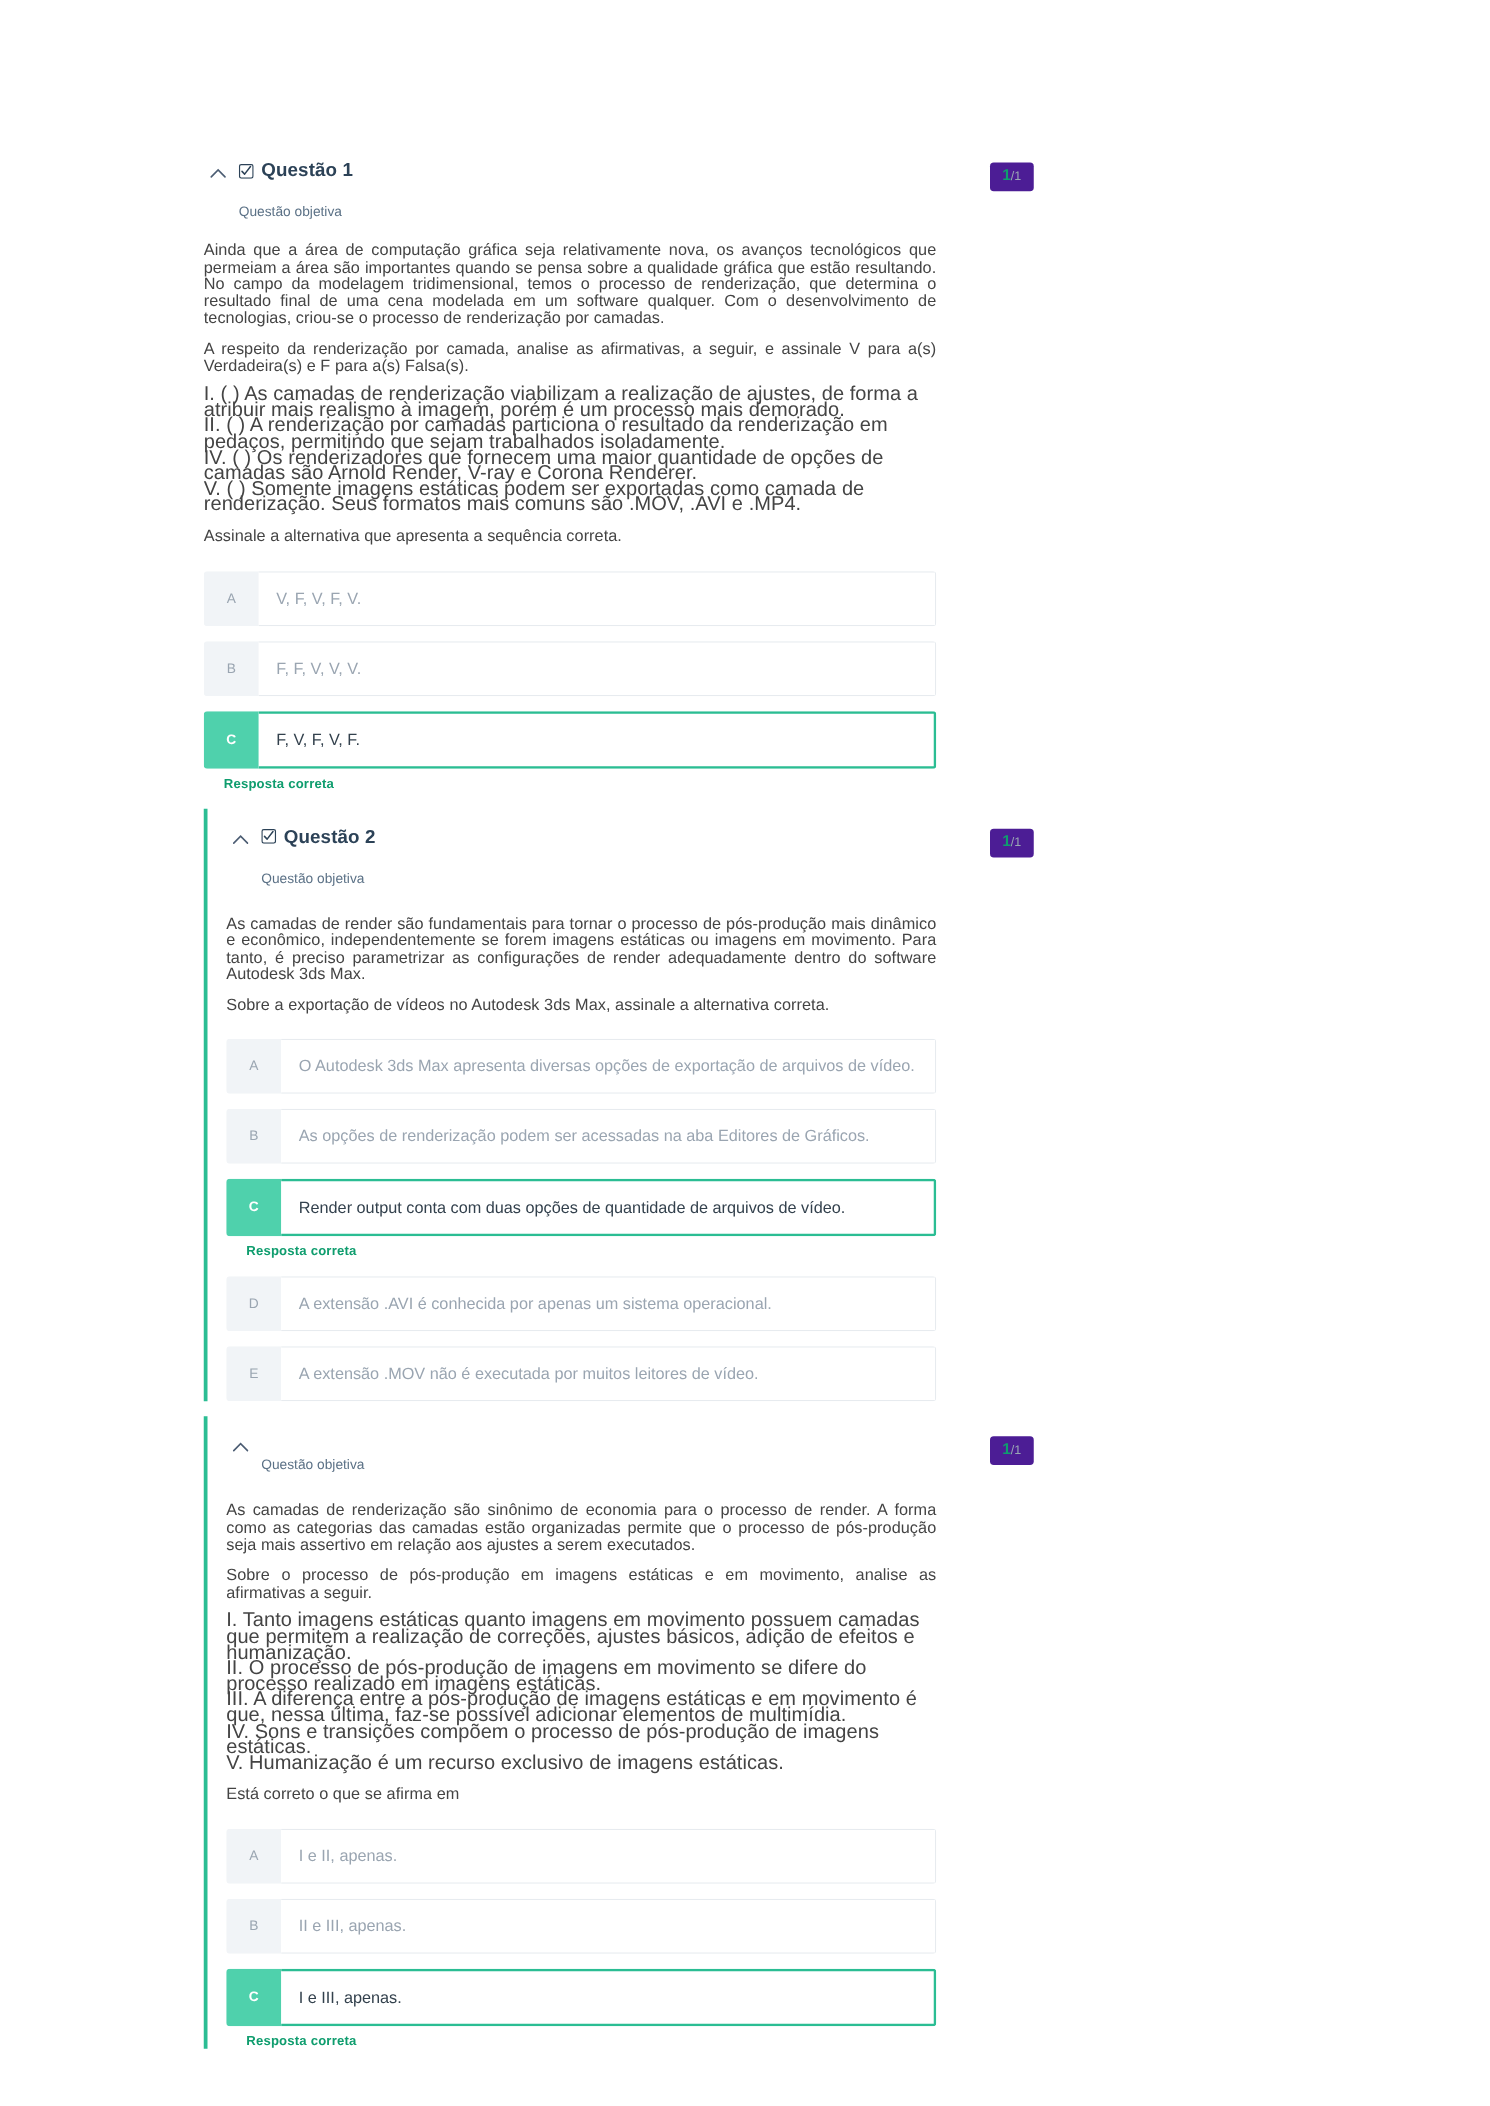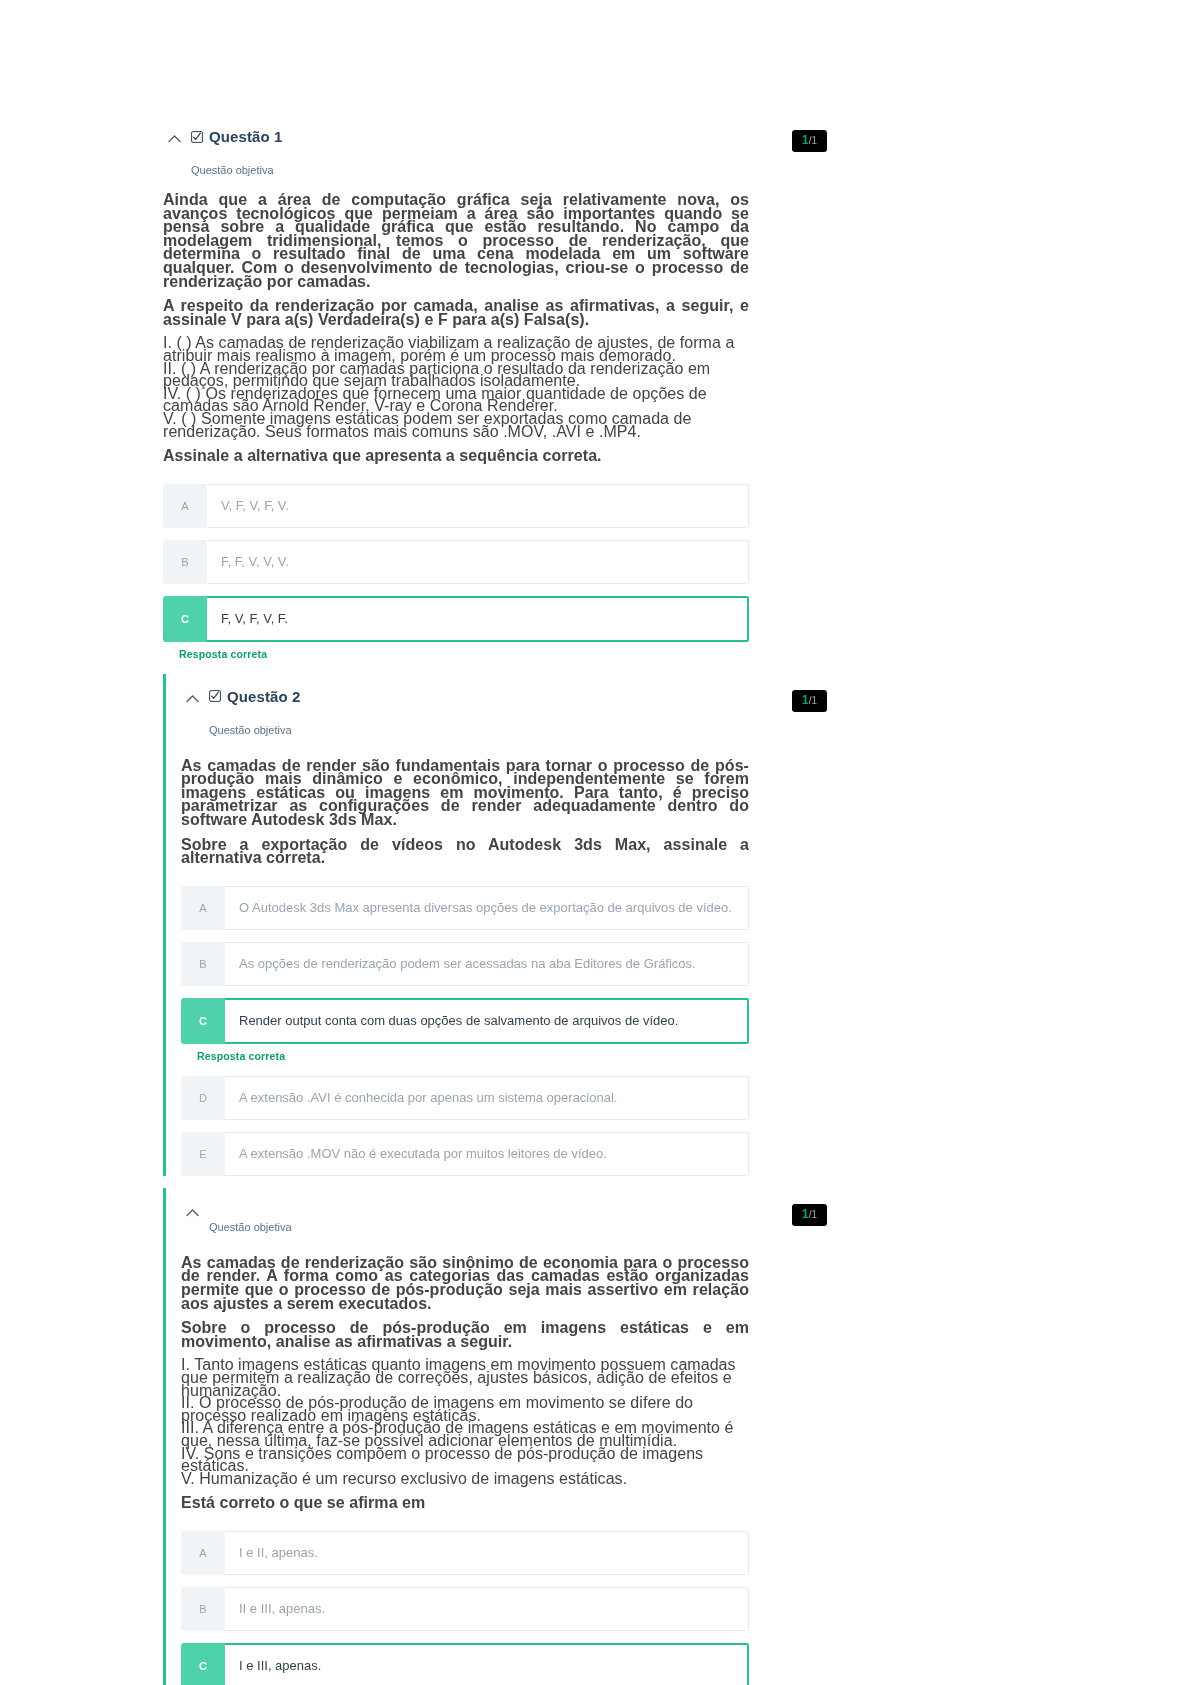--- a/index.html
+++ b/index.html
@@ -75,44 +75,43 @@
   .q-sub {
     font-size: 11px;
     color: #5b7186;
     margin-top: 19px;
     line-height: 13px;
   }
   .q-score {
     position: absolute;
     right: -78px;
     top: 2px;
-    background: #000000;
+    background: #4c1d95;
     color: #8a99a8;
     border-radius: 3px;
     padding: 4px 10px 5px 10px;
     font-size: 11px;
     line-height: 13px;
     white-space: nowrap;
   }
   .q-score b {
     color: #0f9d6e;
     font-size: 12.5px;
     font-weight: bold;
   }
   .q-score .slash { font-size: 10px; color: #9aa7b4; }
 
   
   .para {
-    font-size: 16px;
+    font-size: 13px;
     line-height: 13.6px;
     color: #444444;
     text-align: justify;
     margin: 0 0 11px 0;
     letter-spacing: .05px;
-    font-weight: bold;
   }
   .stmt-list { margin: 0 0 11px 0; }
   .stmt {
     font-size: 16px;
     line-height: 12.6px;
     color: #444444;
     margin: 0;
     letter-spacing: .05px;
   }
   .body-pad { padding-top: 16px; }
@@ -272,21 +271,21 @@
       <div class="alt">
         <div class="alt-letter">A</div>
         <div class="alt-text">O Autodesk 3ds Max apresenta diversas opções de exportação de arquivos de vídeo.</div>
       </div>
       <div class="alt">
         <div class="alt-letter">B</div>
         <div class="alt-text">As opções de renderização podem ser acessadas na aba Editores de Gráficos.</div>
       </div>
       <div class="alt correct">
         <div class="alt-letter">C</div>
-        <div class="alt-text">Render output conta com duas opções de salvamento de arquivos de vídeo.</div>
+        <div class="alt-text">Render output conta com duas opções de quantidade de arquivos de vídeo.</div>
       </div>
       <div class="correct-label">Resposta correta</div>
 
       <div class="alt">
         <div class="alt-letter">D</div>
         <div class="alt-text">A extensão .AVI é conhecida por apenas um sistema operacional.</div>
       </div>
       <div class="alt">
         <div class="alt-letter">E</div>
         <div class="alt-text">A extensão .MOV não é executada por muitos leitores de vídeo.</div>

